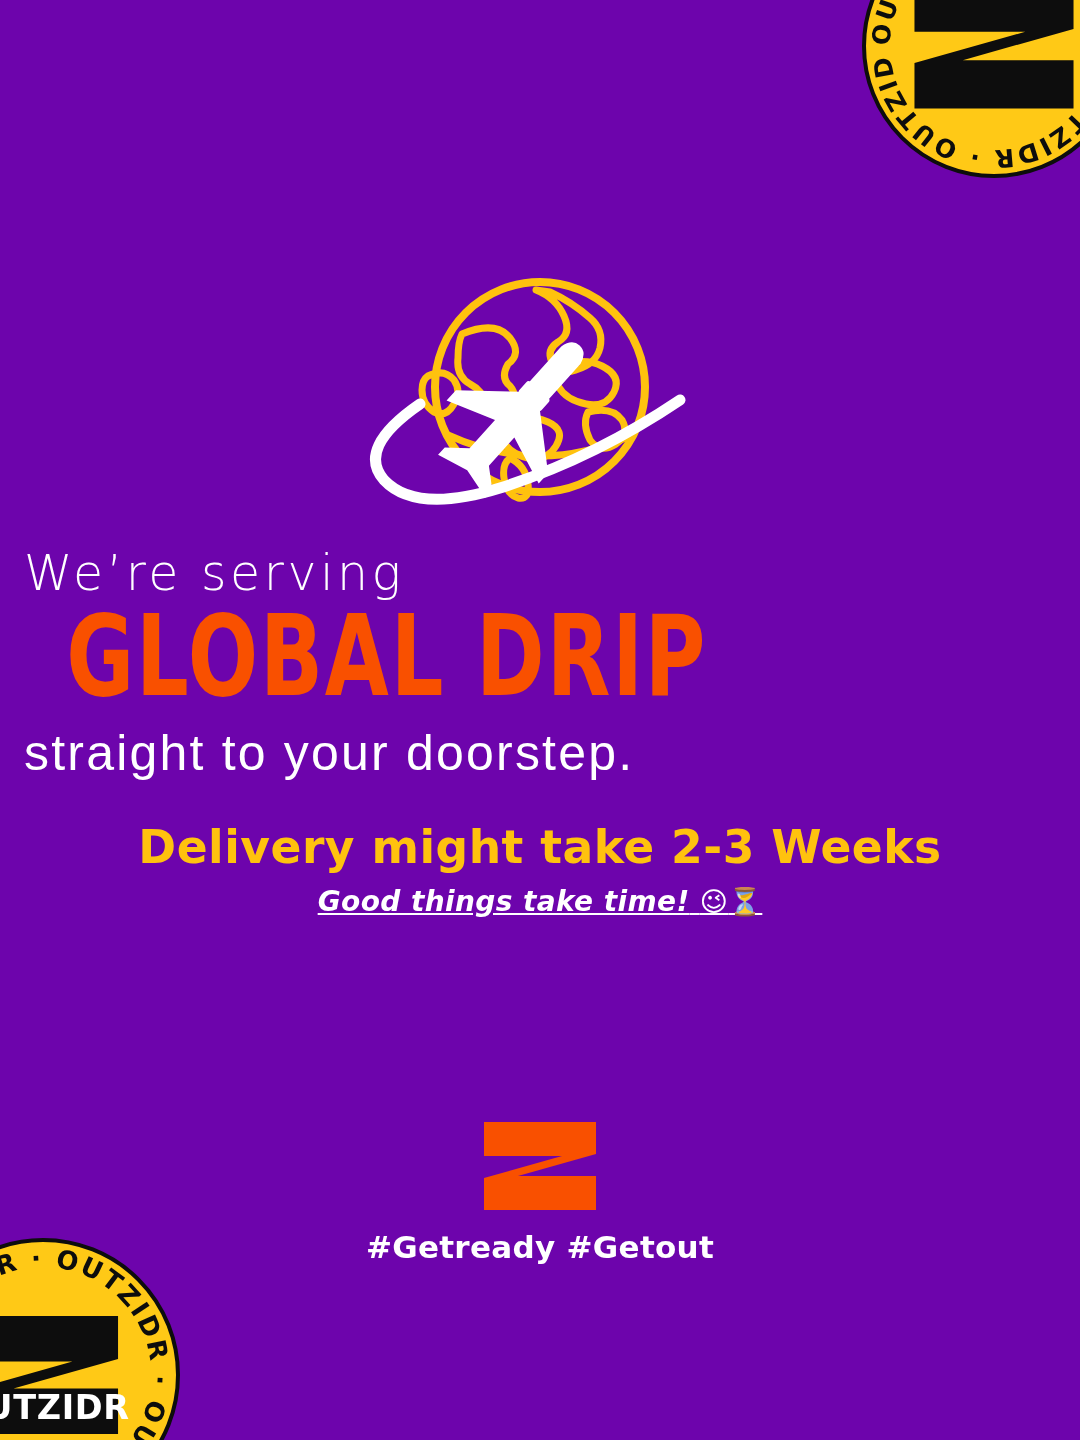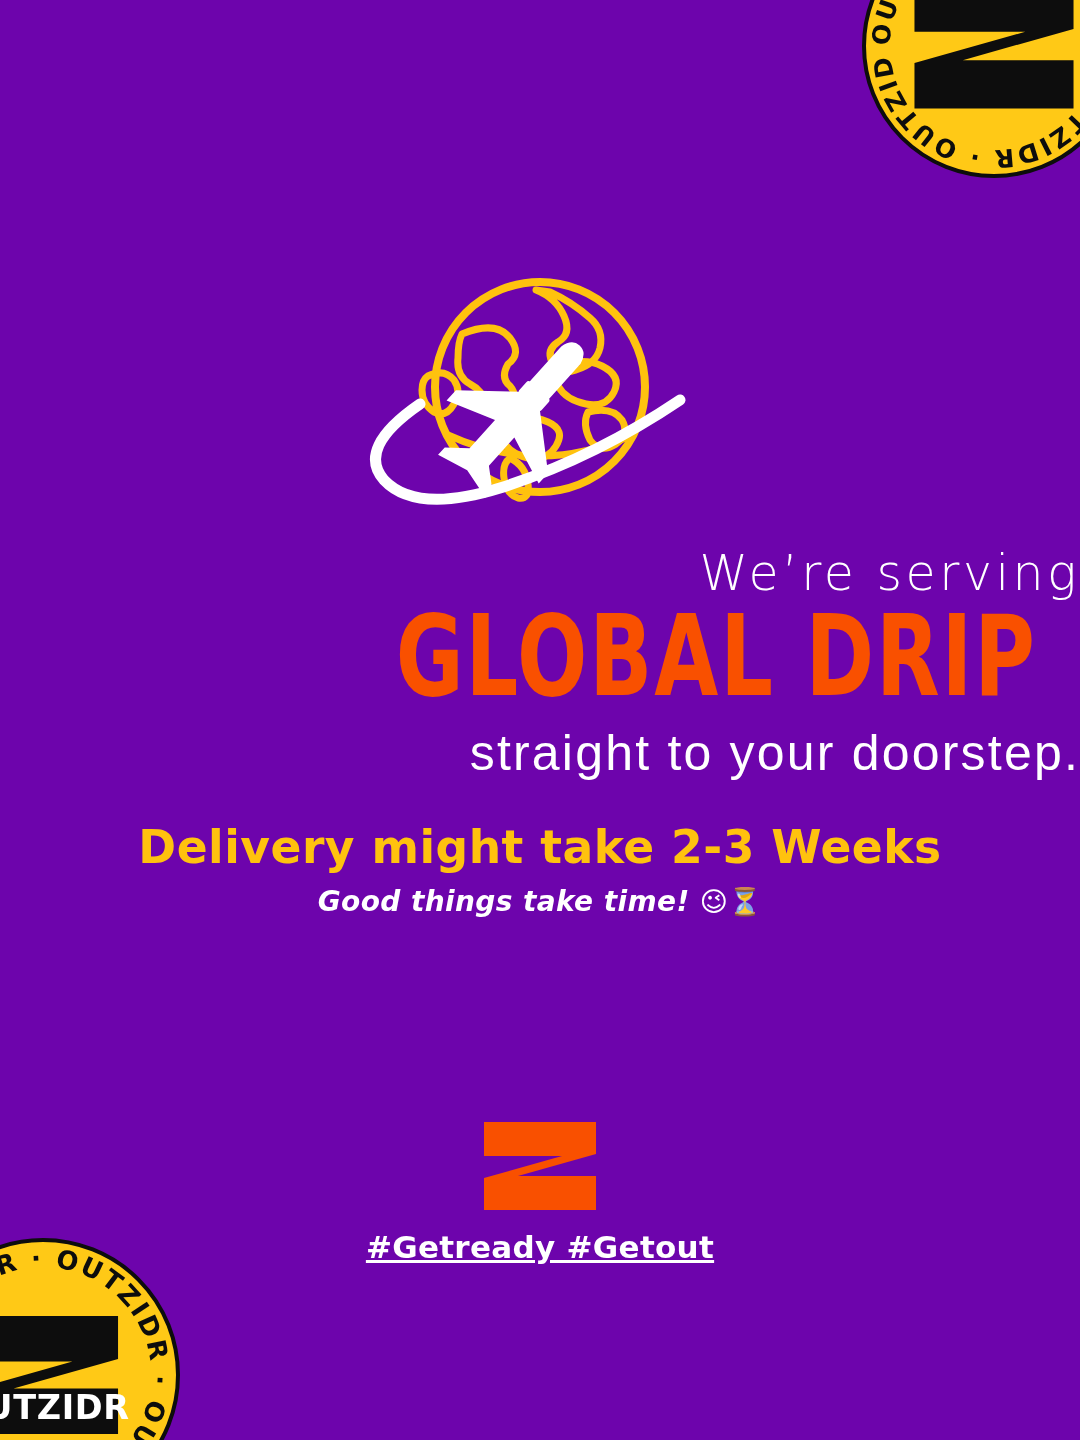--- a/index.html
+++ b/index.html
@@ -27,21 +27,22 @@
     height: 250px;
   }
   .hero-art svg { display: block; width: 100%; height: 100%; }
 
   
   .copy {
     position: absolute;
     left: 0;
     right: 0;
     top: 548px;
-    text-align: right;
+    text-align: left;
+    padding-left: 24px;
   }
   .line-serving {
     font-family: "DejaVu Sans", sans-serif;
     font-weight: 300;
     font-size: 49px;
     line-height: 1.05;
     letter-spacing: 3.5px;
     color: #FFFFFF;
     margin: 0;
   }
@@ -86,41 +87,41 @@
   }
   .delivery-sub {
     font-family: "DejaVu Sans", sans-serif;
     font-weight: 700;
     font-style: italic;
     font-size: 28px;
     line-height: 1.1;
     letter-spacing: 0.4px;
     color: #FFFFFF;
     margin: 14px 0 0 0;
+    text-decoration: underline;
   }
   .emoji { font-style: normal; font-size: 27px; }
 
   
   .footer {
     position: absolute;
     left: 0;
     right: 0;
     top: 1120px;
     text-align: center;
   }
   .zmark { display: inline-block; width: 124px; height: 92px; }
   .zmark svg { display: block; width: 100%; height: 100%; }
   .hashtags {
     font-family: "DejaVu Sans", sans-serif;
     font-weight: 700;
     font-size: 31px;
     letter-spacing: 0.3px;
     color: #FFFFFF;
     margin: 13px 0 0 0;
-    text-decoration: underline;
   }
 
   
   .badge { position: absolute; }
   .badge svg { display: block; width: 100%; height: 100%; }
   .badge-tr { right: -48px; top: -88px; width: 268px; height: 268px; }
   .badge-bl { left: -96px; bottom: -74px; width: 278px; height: 278px; }
 </style>
 </head>
 <body>

